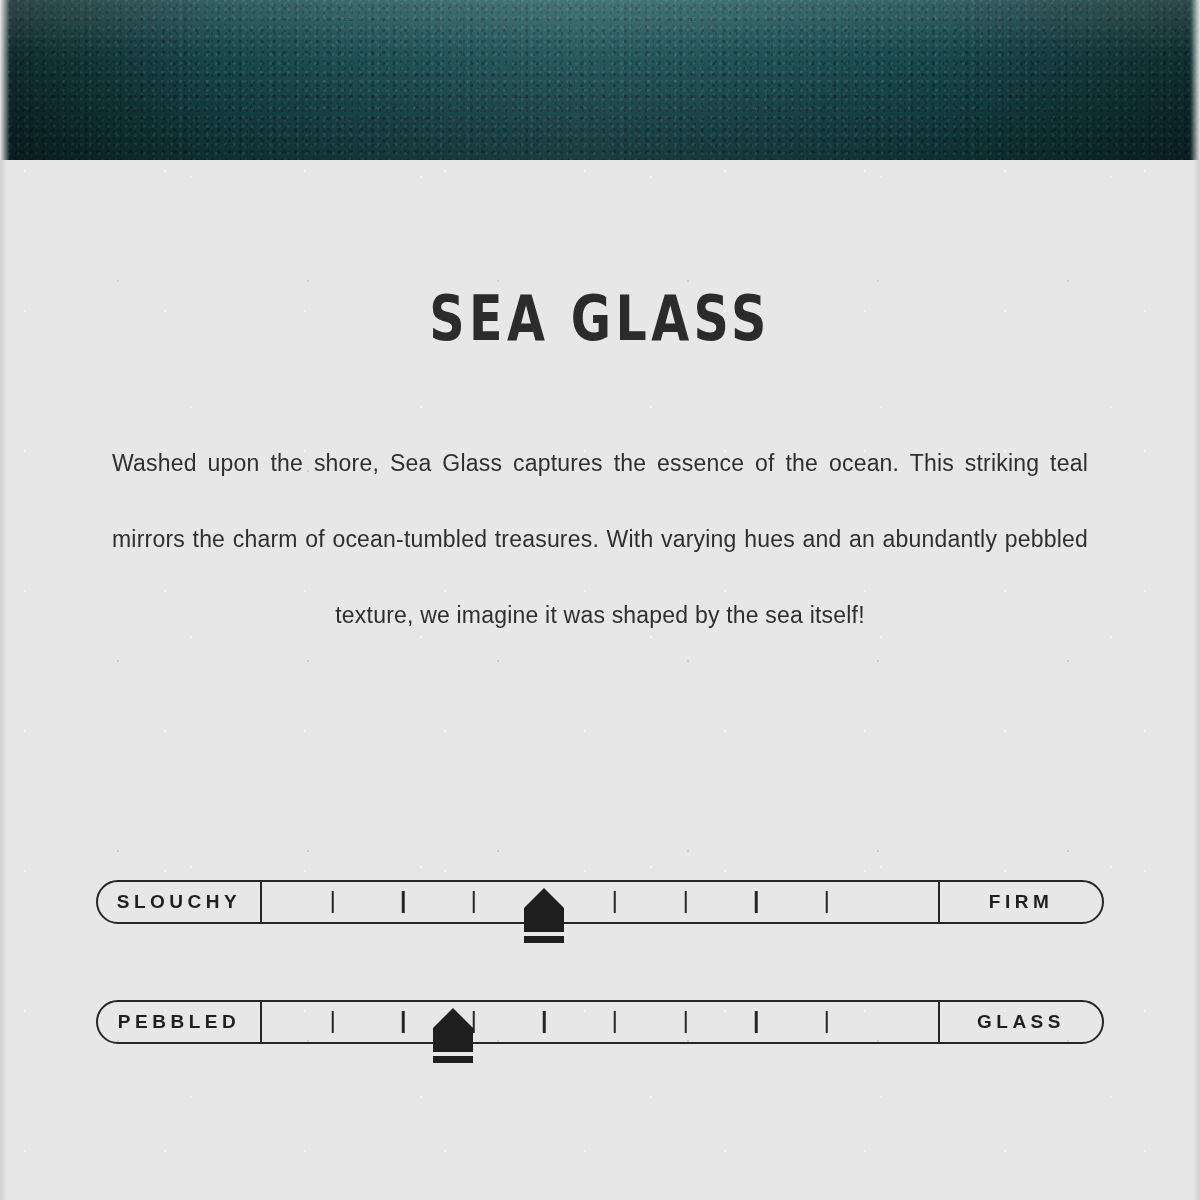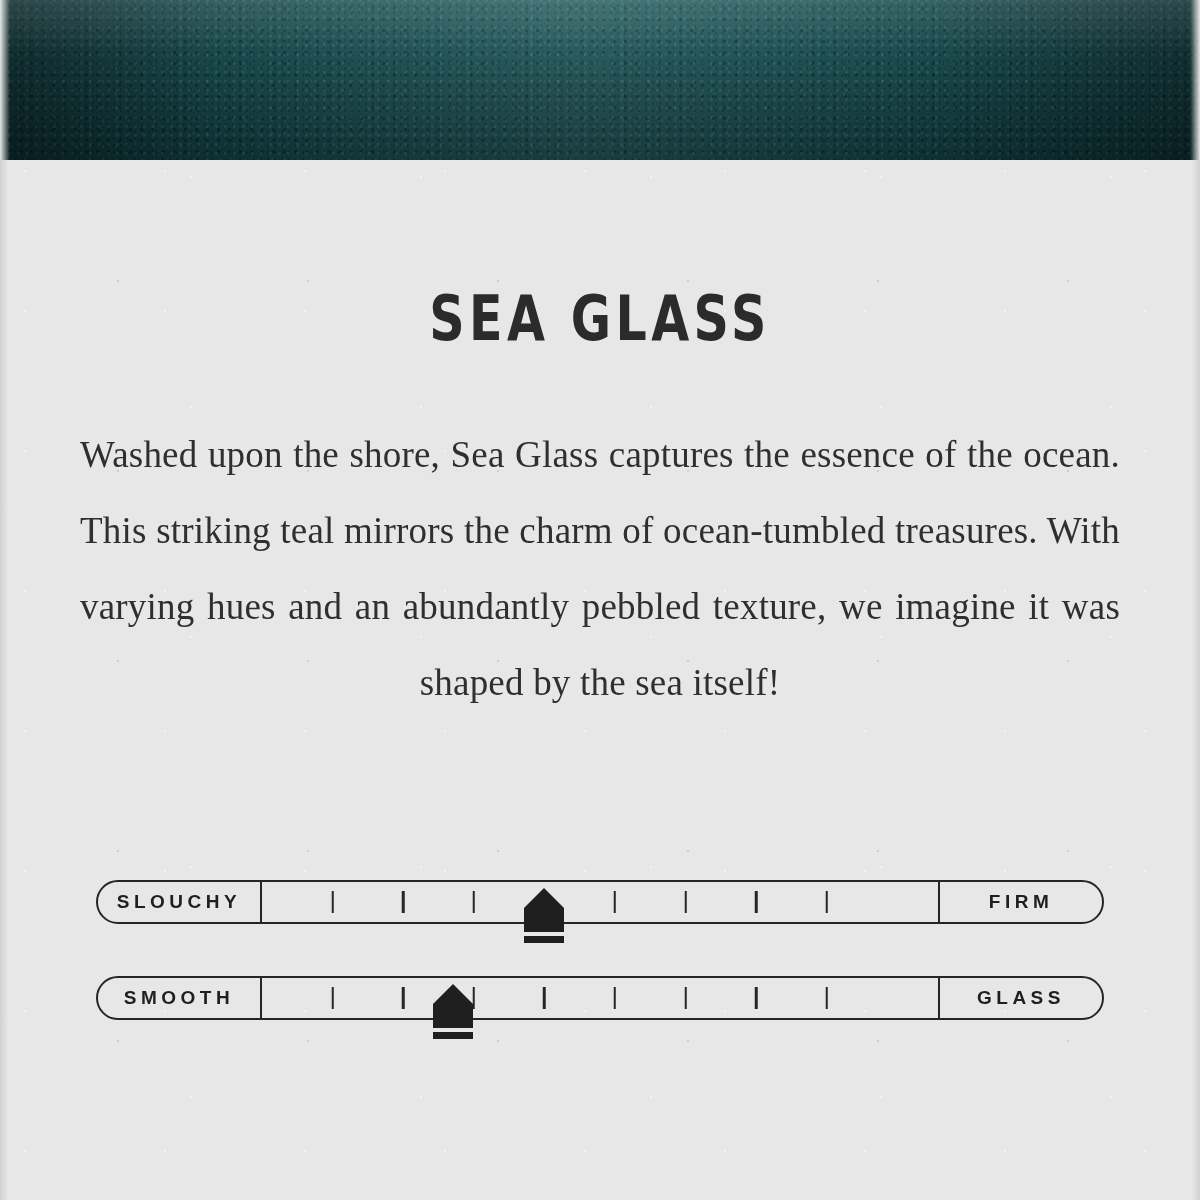--- a/index.html
+++ b/index.html
@@ -64,58 +64,58 @@
   }
   .swatch .edge-left { left: 0; }
   .swatch .edge-right {
     right: 0;
     background: linear-gradient(270deg, rgba(230,230,230,1) 0%, rgba(230,230,230,0) 100%);
   }
 
   
   .content {
     position: relative;
-    padding: 0 80px;
+    padding: 0 104px;
   }
 
   .title {
     margin: 0;
     padding-top: 122px;
     text-align: center;
     font-family: "DejaVu Sans Condensed", "Liberation Sans Narrow", "Liberation Sans", sans-serif;
     font-size: 62px;
     font-weight: 700;
     letter-spacing: 5px;
     color: #2b2b2b;
     transform: scaleX(0.88);
   }
 
   .desc {
-    margin: 0;
+    margin: 8px;
     padding-top: 62px;
     text-align: justify;
     text-align-last: center;
-    font-family: Liberation Serif, serif;
-    font-size: 37px;
+    font-family: Liberation Sans, sans-serif;
+    font-size: 23px;
     line-height: 76px;
     color: #2f2f2f;
     letter-spacing: 0.2px;
   }
 
   
   .scales {
     position: absolute;
     left: 0;
     top: 880px;
     width: 1200px;
   }
 
   .scale-row {
     position: relative;
-    height: 96px;
+    height: 120px;
     margin: 0 auto;
     width: 1008px;
   }
 
   .scale-bar {
     position: relative;
     height: 44px;
     border: 2.5px solid #262626;
     border-radius: 22px;
     box-sizing: border-box;
@@ -242,21 +242,21 @@
             <div class="body"></div>
             <div class="foot"></div>
           </div>
         </div>
         <div class="scale-label right">FIRM</div>
       </div>
     </div>
 
     <div class="scale-row">
       <div class="scale-bar">
-        <div class="scale-label left">SMOOTH</div>
+        <div class="scale-label left">PEBBLED</div>
         <div class="scale-track">
           <div class="tick" style="left:11.1%"></div>
           <div class="tick" style="left:22.2%"></div>
           <div class="tick" style="left:33.3%"></div>
           <div class="tick" style="left:44.4%"></div>
           <div class="tick" style="left:55.5%"></div>
           <div class="tick" style="left:66.6%"></div>
           <div class="tick" style="left:77.7%"></div>
           <div class="tick" style="left:88.8%"></div>
           <div class="marker" style="left:30%">

